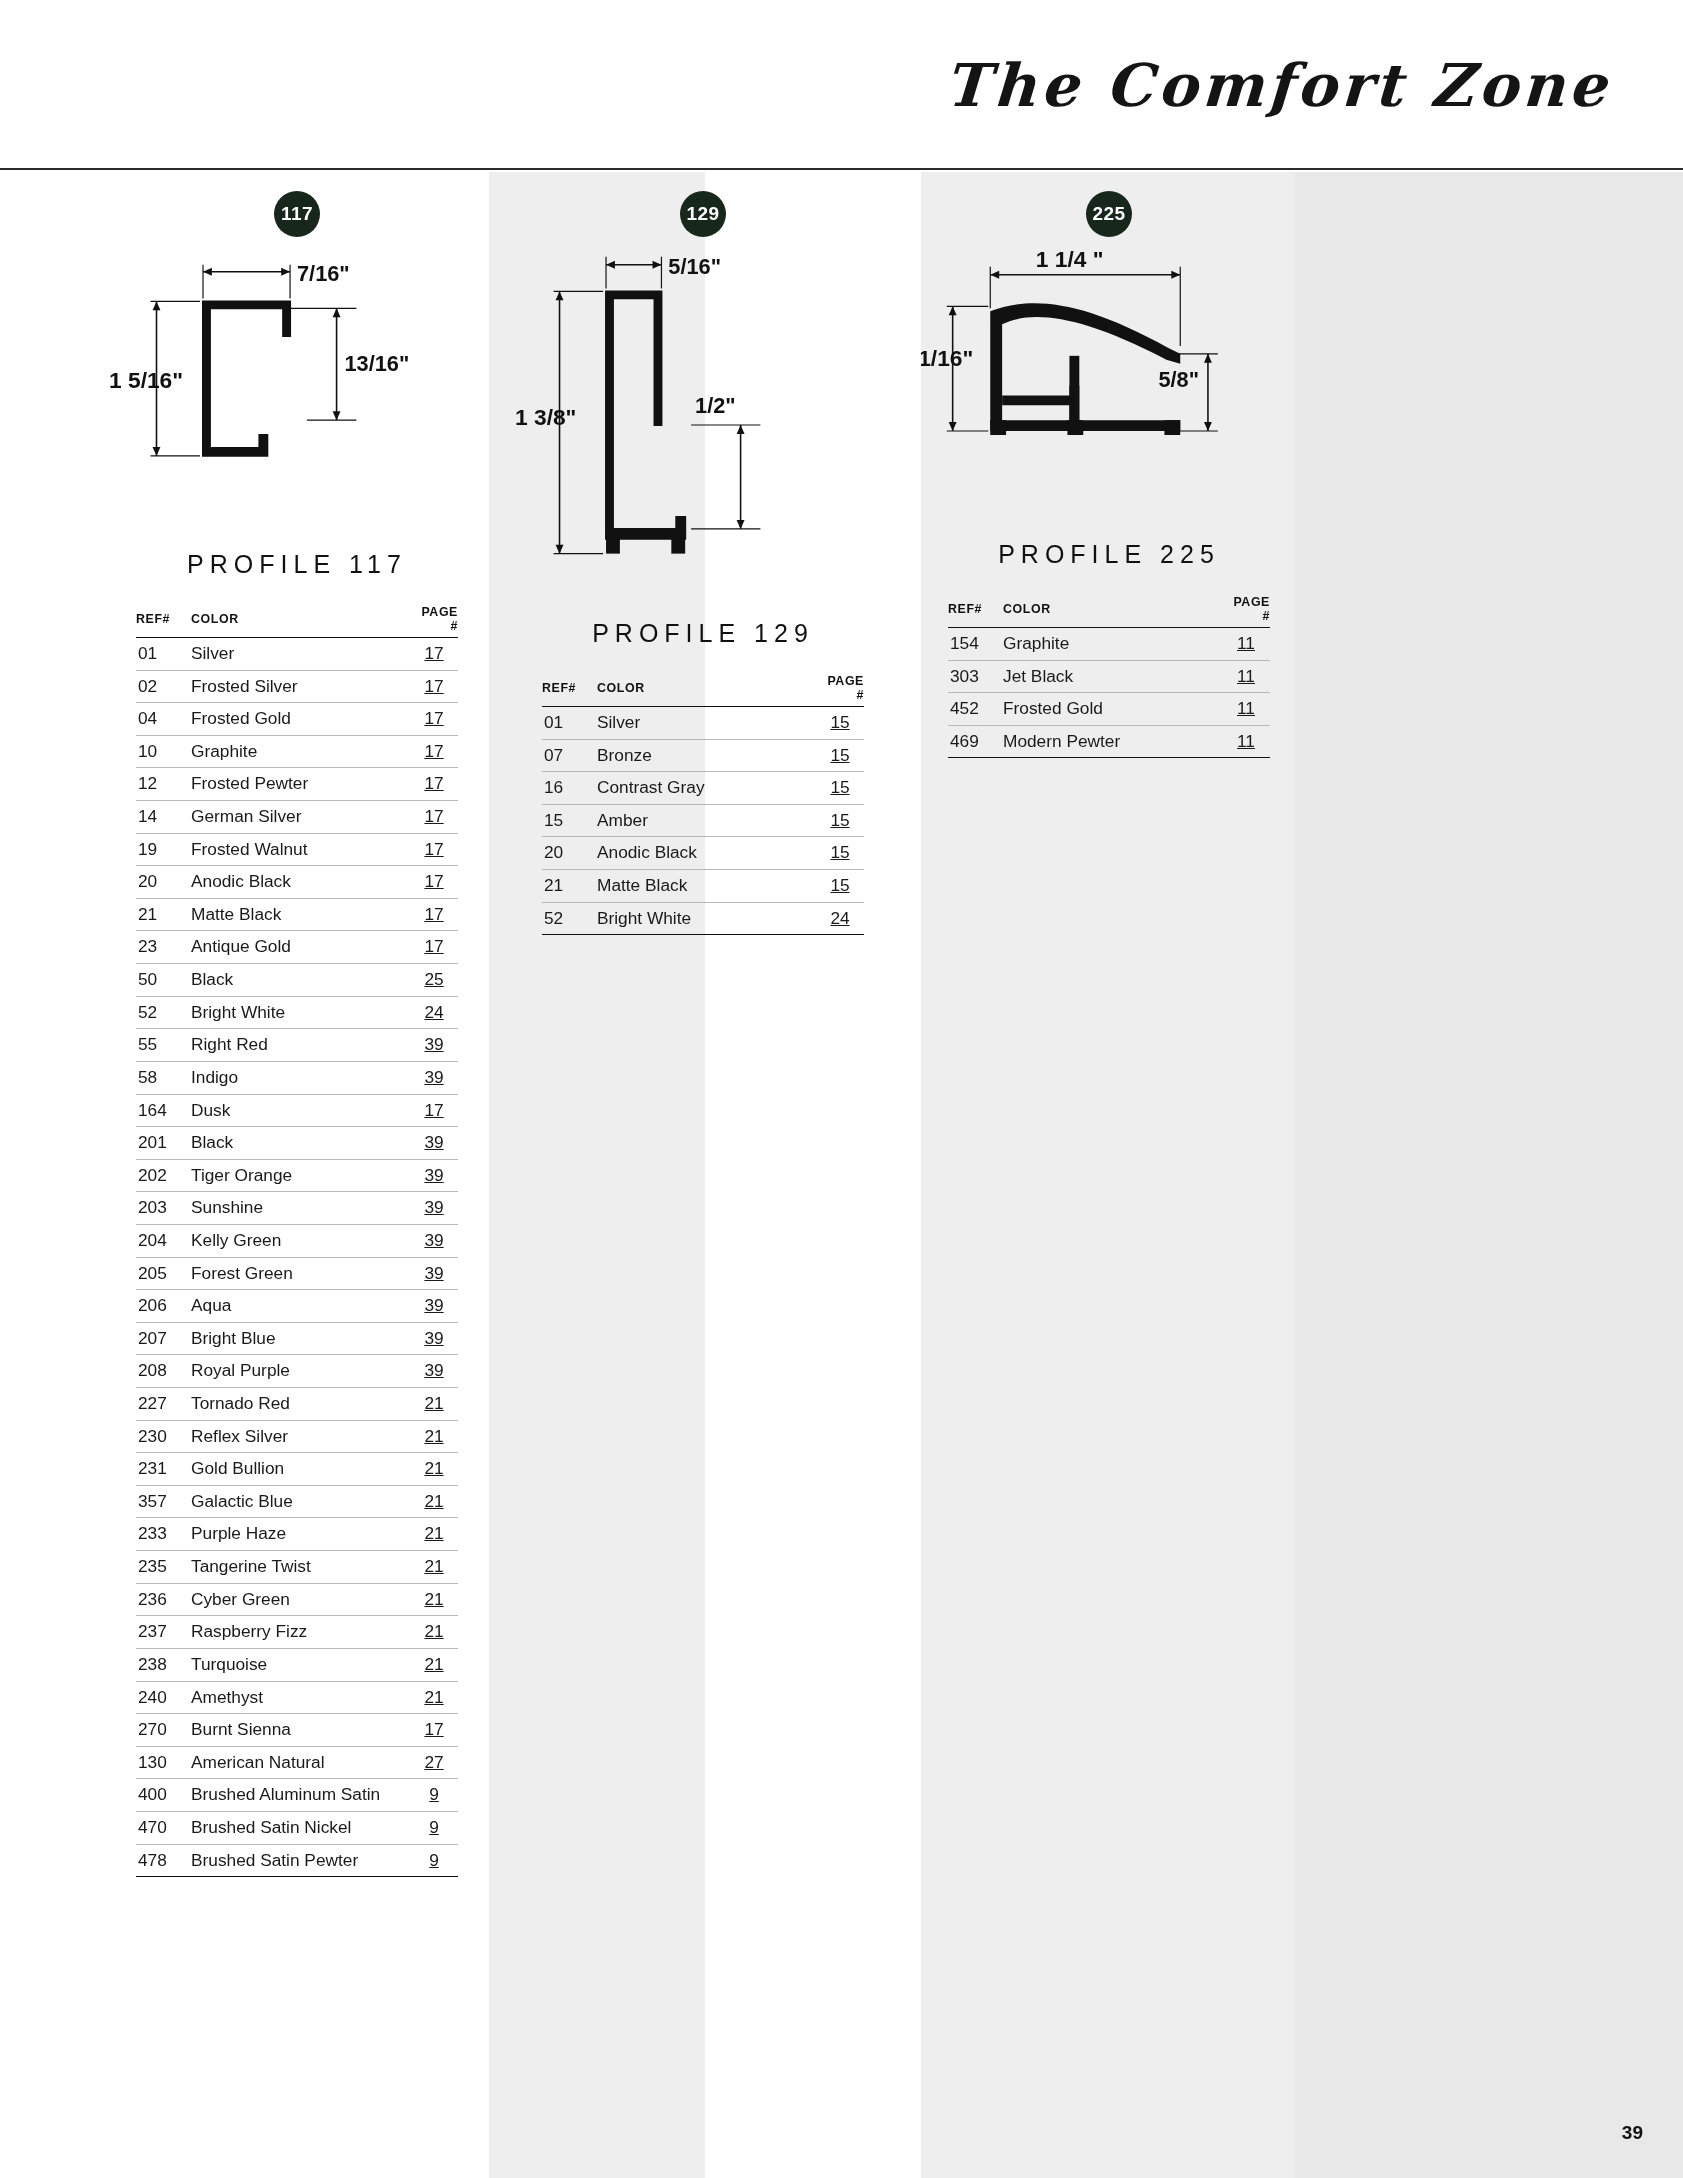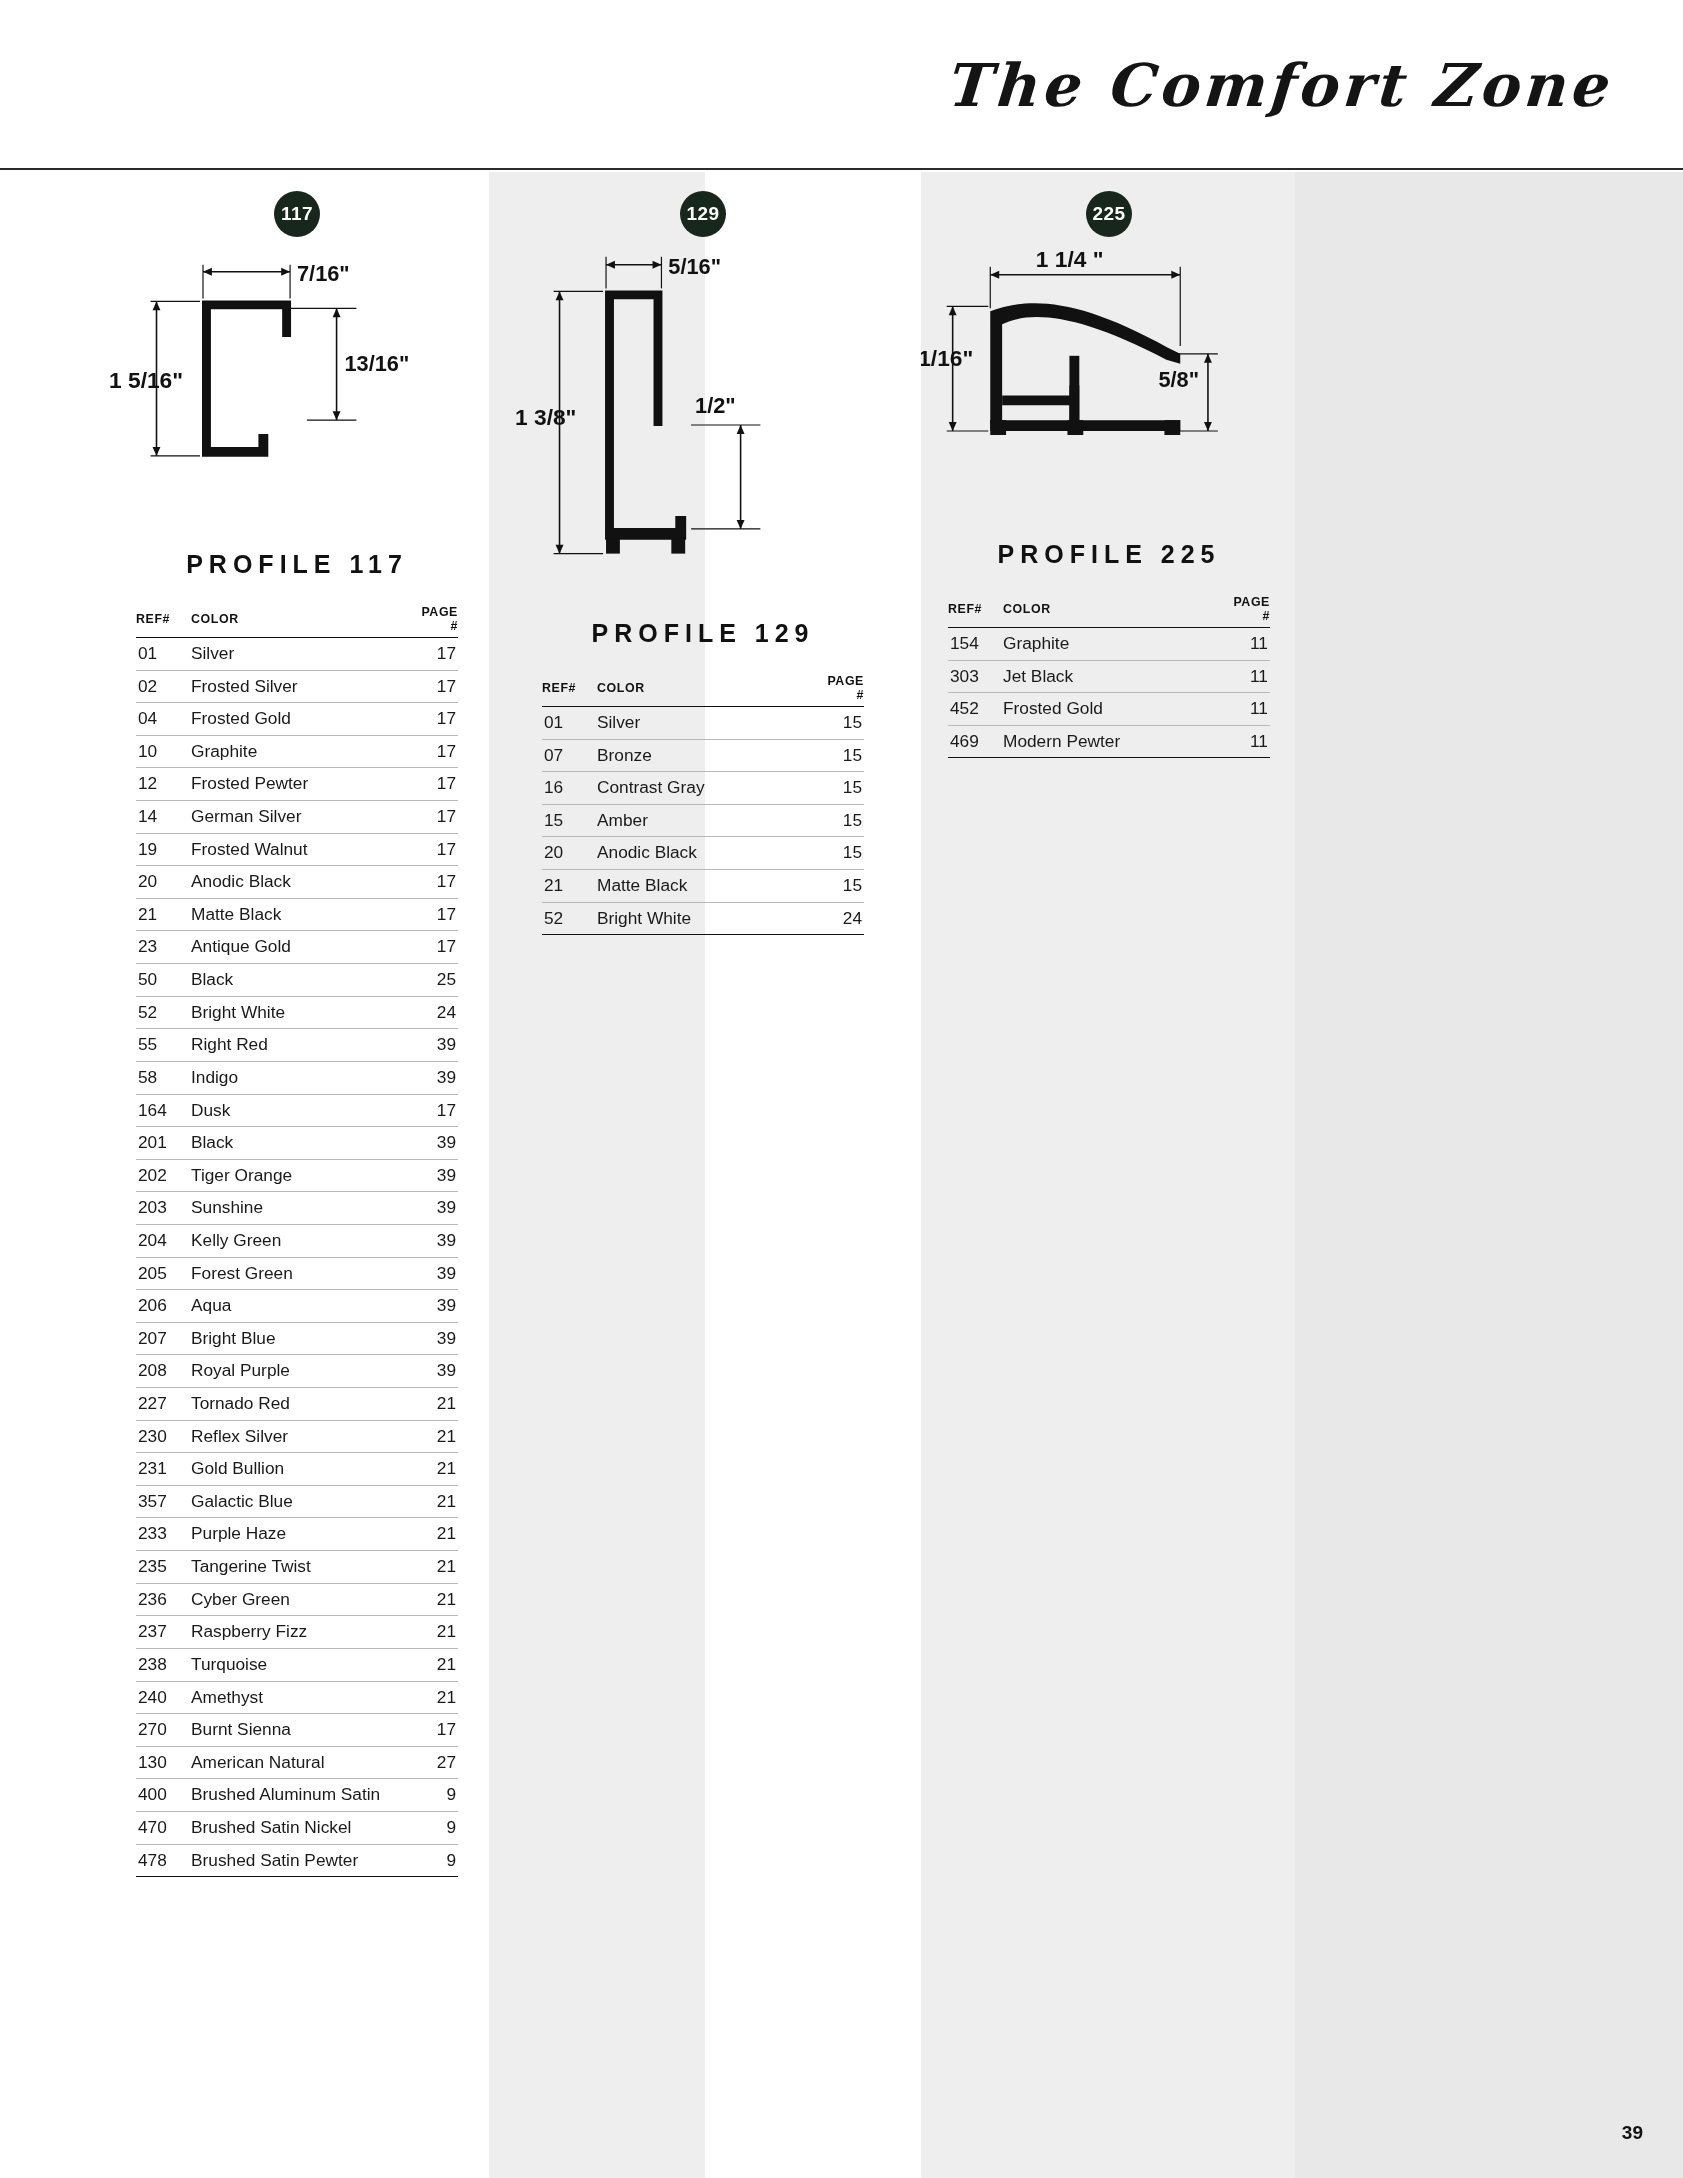--- a/index.html
+++ b/index.html
@@ -77,21 +77,21 @@
     position: relative;
     width: 376px;
   }
   .d117 { height: 307px; }
   .d129 { height: 376px; }
   .d225 { height: 297px; }
 
   .profile-title {
     text-align: center;
     font-size: 25px;
-    font-weight: bold;
+    font-weight: normal;
     letter-spacing: 6px;
     margin-top: 6px;
     color: #111;
   }
 
   
   table.spec {
     border-collapse: collapse;
     width: 322px;
     margin: 26px auto 0 auto;
@@ -108,21 +108,21 @@
   }
   table.spec th.pg { text-align: right; }
   table.spec td {
     padding: 5px 0 5px 0;
     border-bottom: 1px solid #b9b9b9;
     color: #1a1a1a;
     vertical-align: top;
     line-height: 1.25;
   }
   table.spec td.ref { width: 55px; padding-left: 2px; margin-left: 16px; }
-  table.spec td.pg { text-align: right; width: 46px; padding-right: 2px; }
+  table.spec td.pg { text-align: center; width: 46px; padding-right: 2px; text-decoration: underline; }
   table.spec tr:last-child td { border-bottom: 1.6px solid #111; }
 
   
   .folio {
     position: absolute;
     right: 40px;
     bottom: 34px;
     font-size: 19px;
     font-weight: bold;
     color: #111;

